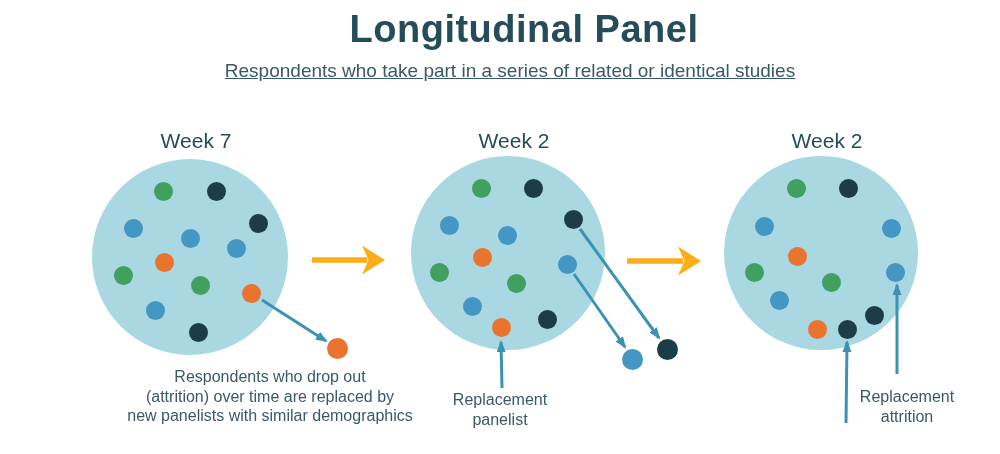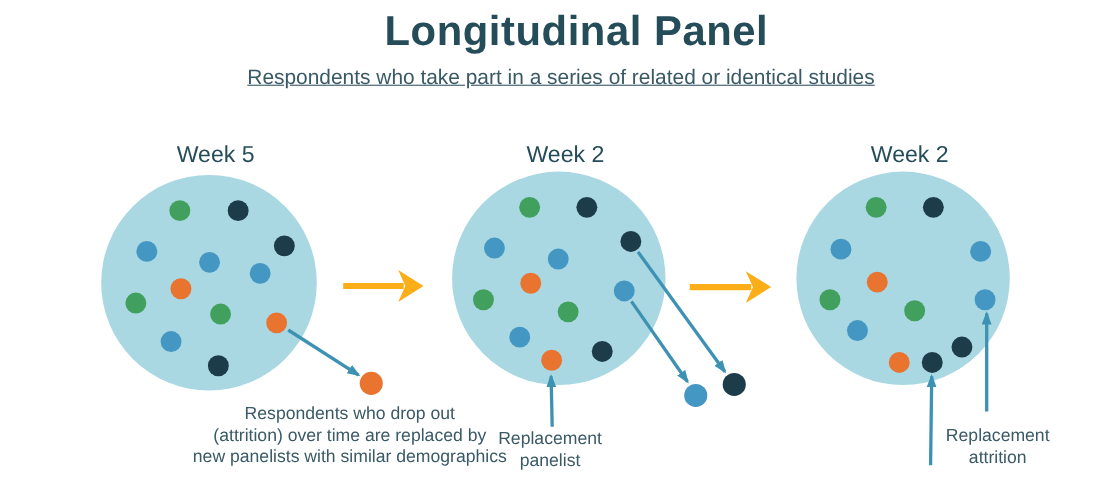--- a/index.html
+++ b/index.html
@@ -37,21 +37,21 @@
 <body>
 
 <div class="stage">
 
   <h1 class="title">Longitudinal Panel</h1>
 
   <div class="subtitle">
     <span>Respondents who take part in a series of related or identical studies</span>
   </div>
 
-  <div class="week-label" id="week-label-0" style="left: 196px; top: 129px;">Week 5</div>
+  <div class="week-label" id="week-label-0" style="left: 196px; top: 129px;">Week 7</div>
   <div class="week-label" id="week-label-1" style="left: 514px; top: 129px;">Week 2</div>
   <div class="week-label" id="week-label-2" style="left: 827px; top: 129px;">Week 2</div>
 
   <div id="dot-layer">
       <div class="circle" style="left: 92px; top: 159px; height: 196px; width: 196px;"></div>
       <div class="dot" style="left: 153.5px; top: 181.5px; height: 19px; width: 19px; background: rgb(65, 160, 94);"></div>
       <div class="dot" style="left: 206.5px; top: 181.5px; height: 19px; width: 19px; background: rgb(29, 60, 73);"></div>
       <div class="dot" style="left: 248.5px; top: 213.5px; height: 19px; width: 19px; background: rgb(29, 60, 73);"></div>
       <div class="dot" style="left: 123.5px; top: 218.5px; height: 19px; width: 19px; background: rgb(68, 151, 194);"></div>
       <div class="dot" style="left: 180.5px; top: 228.5px; height: 19px; width: 19px; background: rgb(68, 151, 194);"></div>
@@ -112,21 +112,21 @@
           <line x1="312" y1="260" x2="367" y2="260" stroke="#fbae17" stroke-width="5.5"></line>
           <polygon points="385,260 362,245.5 368.5,260 362,274.5" fill="#fbae17"></polygon>
         </g>
         <g>
           <line x1="627" y1="261" x2="683" y2="261" stroke="#fbae17" stroke-width="5.5"></line>
           <polygon points="701,261 678,246.5 684.5,261 678,275.5" fill="#fbae17"></polygon>
         </g>
       </g>
   </svg>
 
-  <div class="note" style="left:270px;top:367px;margin-left:48px;">
+  <div class="note" style="left:270px;top:367px;">
     <span>Respondents who drop out</span>
     <span>(attrition) over time are replaced by</span>
     <span>new panelists with similar demographics</span>
   </div>
 
   <div class="note" style="left:500px;top:390px;">
     <span>Replacement</span>
     <span>panelist</span>
   </div>
 

